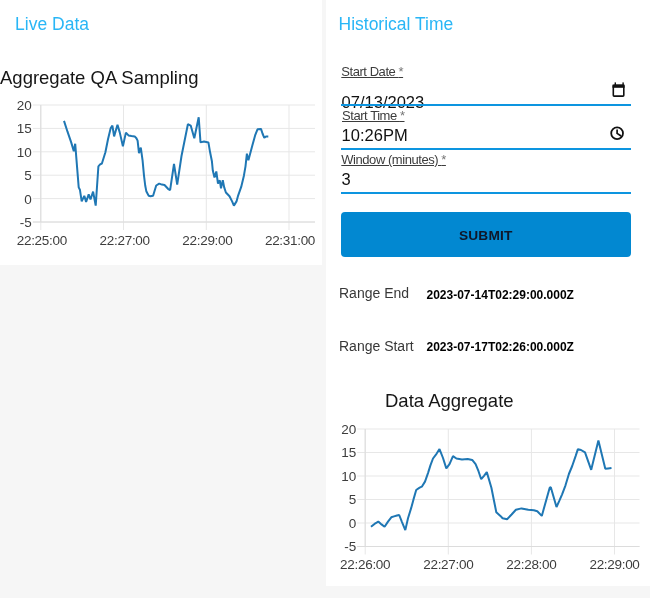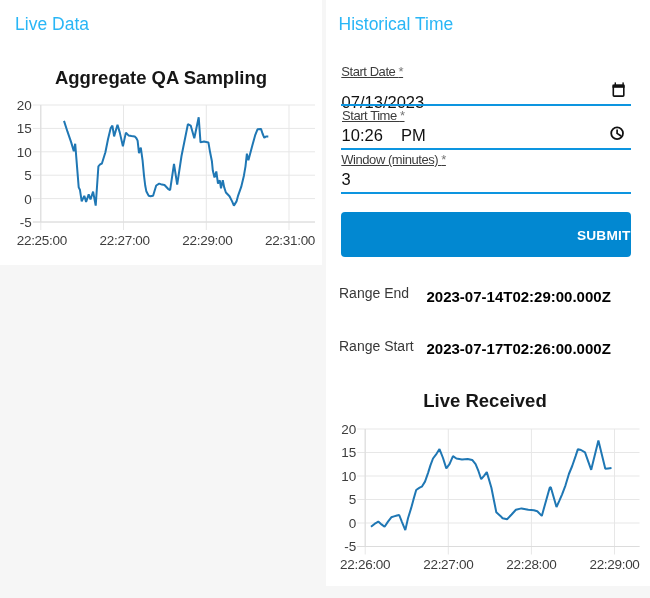--- a/index.html
+++ b/index.html
@@ -1,24 +1,24 @@
 <!DOCTYPE html>
 <html><head><meta charset="utf-8"><style>
 * { margin:0; padding:0; box-sizing:border-box; }
 html,body { width:650px; height:598px; background:#f6f6f6; font-family:"Liberation Sans",sans-serif; overflow:hidden; }
 .abs { position:absolute; }
 .card { position:absolute; background:#fff; }
 .hdr { position:absolute; font-size:17.5px; font-weight:normal; color:#29b6f6; line-height:1; }
-.ctitle { position:absolute; font-size:18.5px; font-weight:bold; color:#161616; line-height:1; text-align:center; }
+.ctitle { position:absolute; font-size:18.5px; font-weight:normal; color:#161616; line-height:1; }
 .flabel { position:absolute; font-size:13px; color:#3c3c3c; line-height:1; letter-spacing:-0.45px;text-decoration:underline; }
 .flabel span { color:#757575; }
 .fvalue { position:absolute; font-size:16.5px; color:#111; line-height:1; }
 .uline { position:absolute; height:2px; background:#0d95e0; width:290.2px; left:340.9px; }
 .rlabel { position:absolute; font-size:14px; color:#383838; line-height:1; }
-.rvalue { position:absolute; font-size:15px; font-weight:bold; color:#000; line-height:1;  }
+.rvalue { position:absolute; font-size:12px; font-weight:bold; color:#000; line-height:1;  }
 </style></head>
 <body>
 <div class="card" style="left:0;top:0;width:322px;height:265px"></div>
 <div class="card" style="left:326px;top:0;width:324px;height:586px"></div>
 
 <div class="hdr" style="left:15.1px;top:15.6px">Live Data</div>
 <div class="ctitle" style="left:0;top:68.7px;width:322px">Aggregate QA Sampling</div>
 <svg style="position:absolute;left:0px;top:92px" width="322" height="160" viewBox="0 92 322 160">
 <line x1="32.8" y1="105" x2="315" y2="105" stroke="#e7e7e7" stroke-width="1"></line>
 <line x1="32.8" y1="128.4" x2="315" y2="128.4" stroke="#e7e7e7" stroke-width="1"></line>
@@ -51,41 +51,41 @@
 <div class="fvalue" style="left:341.6px;top:94px">07/13/2023</div>
 <div class="uline" style="top:103.6px"></div>
 <svg class="abs" style="left:611.4px;top:80.6px" width="16" height="17" viewBox="0 0 16 17">
   <rect x="3.6" y="1.4" width="1.4" height="3" fill="#111"></rect>
   <rect x="11.4" y="1.4" width="1.4" height="3" fill="#111"></rect>
   <rect x="1.5" y="3.6" width="12.1" height="3.2" fill="#111"></rect>
   <rect x="2.3" y="4.4" width="10.5" height="10.7" rx="0.8" fill="none" stroke="#111" stroke-width="1.6"></rect>
 </svg>
 
 <div class="flabel" style="left:342px;top:109.2px">Start Time <span>*</span></div>
-<div class="fvalue" style="left:341.6px;top:127.4px">10:26<span style="padding-left:18px">PM</span></div>
+<div class="fvalue" style="left:341.6px;top:127.4px">10:26<span style="padding-left:0">PM</span></div>
 <div class="uline" style="top:147.6px"></div>
 <svg class="abs" style="left:610px;top:126px" width="15" height="15" viewBox="0 0 15 15">
   <circle cx="7.1" cy="7.3" r="5.9" fill="none" stroke="#111" stroke-width="1.8"></circle>
   <path d="M7.1 4.2 L7.1 7.4 L10.7 9.8" fill="none" stroke="#111" stroke-width="1.7" stroke-linecap="round" stroke-linejoin="round"></path>
 </svg>
 
 <div class="flabel" style="left:341.3px;top:153.2px">Window (minutes) <span>*</span></div>
 <div class="fvalue" style="left:341.6px;top:171.3px">3</div>
 <div class="uline" style="top:191.7px"></div>
 
 <div class="abs" style="left:340.9px;top:211.9px;width:289.7px;height:45.2px;background:#0288d1;border-radius:4px">
-    <div style="position:absolute;left:0;top:16.8px;width:100%;text-align:right;color:#ffffff;font-size:13.7px;font-weight:bold;line-height:1;letter-spacing:0.2px">SUBMIT</div>
+    <div style="position:absolute;left:0;top:16.8px;width:100%;text-align:center;color:#0f172a;font-size:13.7px;font-weight:bold;line-height:1;letter-spacing:0.2px">SUBMIT</div>
   </div>
 
 <div class="rlabel" style="left:339px;top:286.4px">Range End</div>
 <div class="rvalue" style="left:426.5px;top:288.6px">2023-07-14T02:29:00.000Z</div>
 <div class="rlabel" style="left:339px;top:339.1px">Range Start</div>
 <div class="rvalue" style="left:426.5px;top:341.2px">2023-07-17T02:26:00.000Z</div>
 
-<div class="ctitle" style="left:385px;top:392.2px;width:200px">Live Received</div>
+<div class="ctitle" style="left:385px;top:392.2px;width:200px">Data Aggregate</div>
 <svg style="position:absolute;left:326px;top:415px" width="324" height="170" viewBox="326 415 324 170">
 <line x1="357.2" y1="429" x2="639.5" y2="429" stroke="#e7e7e7" stroke-width="1"></line>
 <line x1="357.2" y1="452.5" x2="639.5" y2="452.5" stroke="#e7e7e7" stroke-width="1"></line>
 <line x1="357.2" y1="476" x2="639.5" y2="476" stroke="#e7e7e7" stroke-width="1"></line>
 <line x1="357.2" y1="499.5" x2="639.5" y2="499.5" stroke="#e7e7e7" stroke-width="1"></line>
 <line x1="357.2" y1="523" x2="639.5" y2="523" stroke="#e7e7e7" stroke-width="1"></line>
 <line x1="357.2" y1="546.5" x2="639.5" y2="546.5" stroke="#e7e7e7" stroke-width="1"></line>
 <line x1="365.2" y1="429" x2="365.2" y2="554.5" stroke="#e7e7e7" stroke-width="1"></line>
 <line x1="448.3" y1="429" x2="448.3" y2="554.5" stroke="#e7e7e7" stroke-width="1"></line>
 <line x1="531.4" y1="429" x2="531.4" y2="554.5" stroke="#e7e7e7" stroke-width="1"></line>

